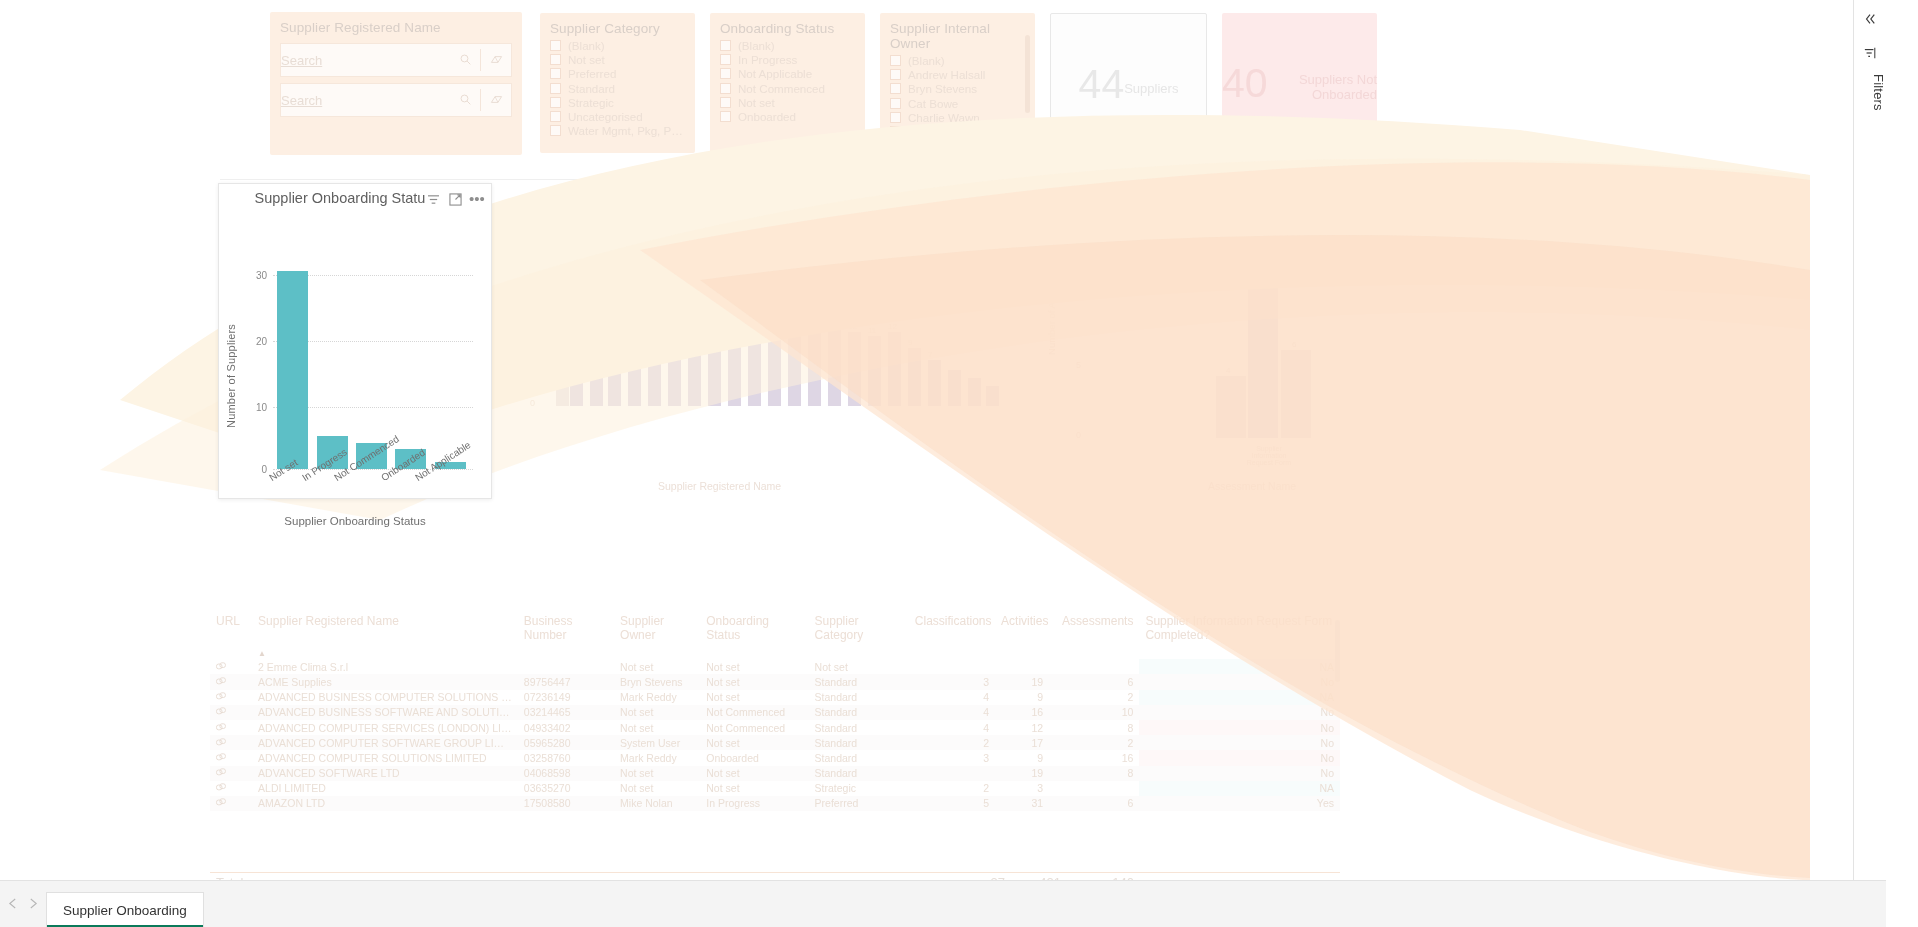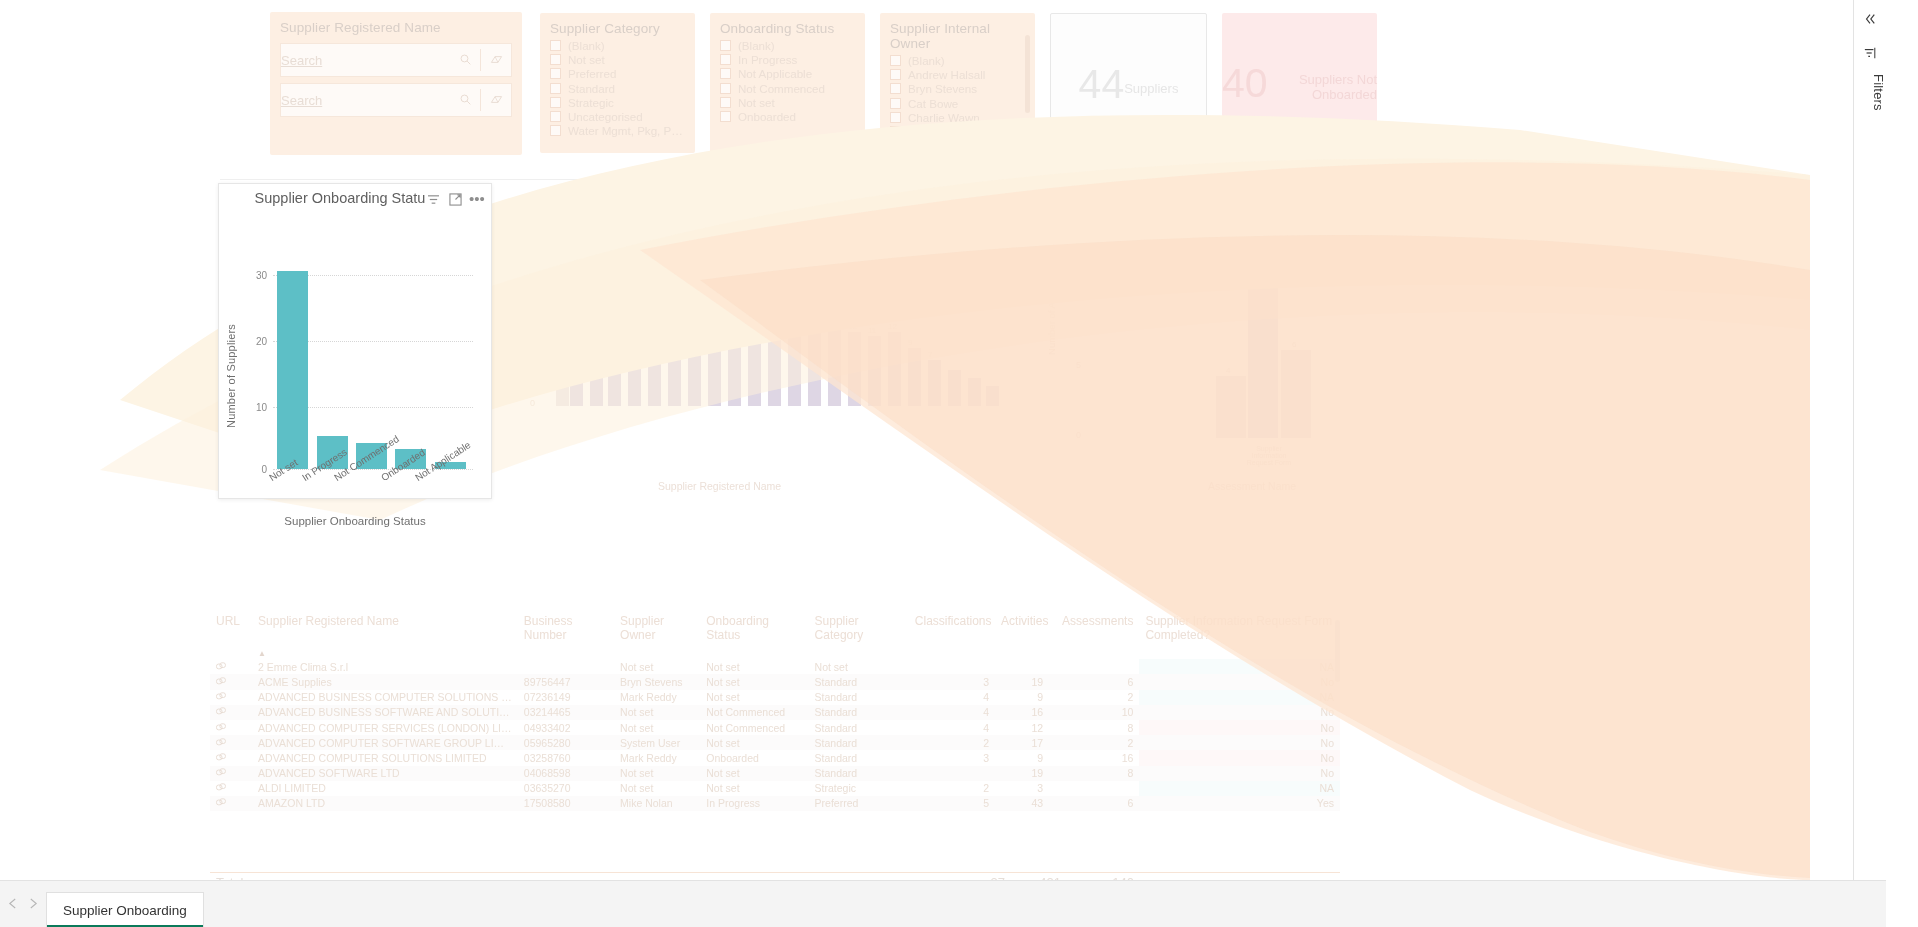--- a/index.html
+++ b/index.html
@@ -651,21 +651,21 @@
                   <rect x="0.6" y="2.4" width="7" height="6" rx="2.6" fill="none" stroke="#e5d9d0" stroke-width="1.1"></rect>
                   <rect x="5" y="0.8" width="7" height="6" rx="2.6" fill="none" stroke="#e5d9d0" stroke-width="1.1"></rect>
                 </svg>
             </td>
             <td>AMAZON LTD</td>
             <td>17508580</td>
             <td>Mike Nolan</td>
             <td>In Progress</td>
             <td>Preferred</td>
             <td class="ctr">5</td>
-            <td class="ctr">43</td>
+            <td class="ctr">31</td>
             <td class="ctr">6</td>
             <td class="ctr sirf yes">Yes</td>
           </tr>
         </tbody>
       </table>
       <div class="tscroll" style="top:10px;"></div>
     </div>
 
     <div class="total-bar"></div>
     <div class="totals" style="left:216px;">Total</div>

